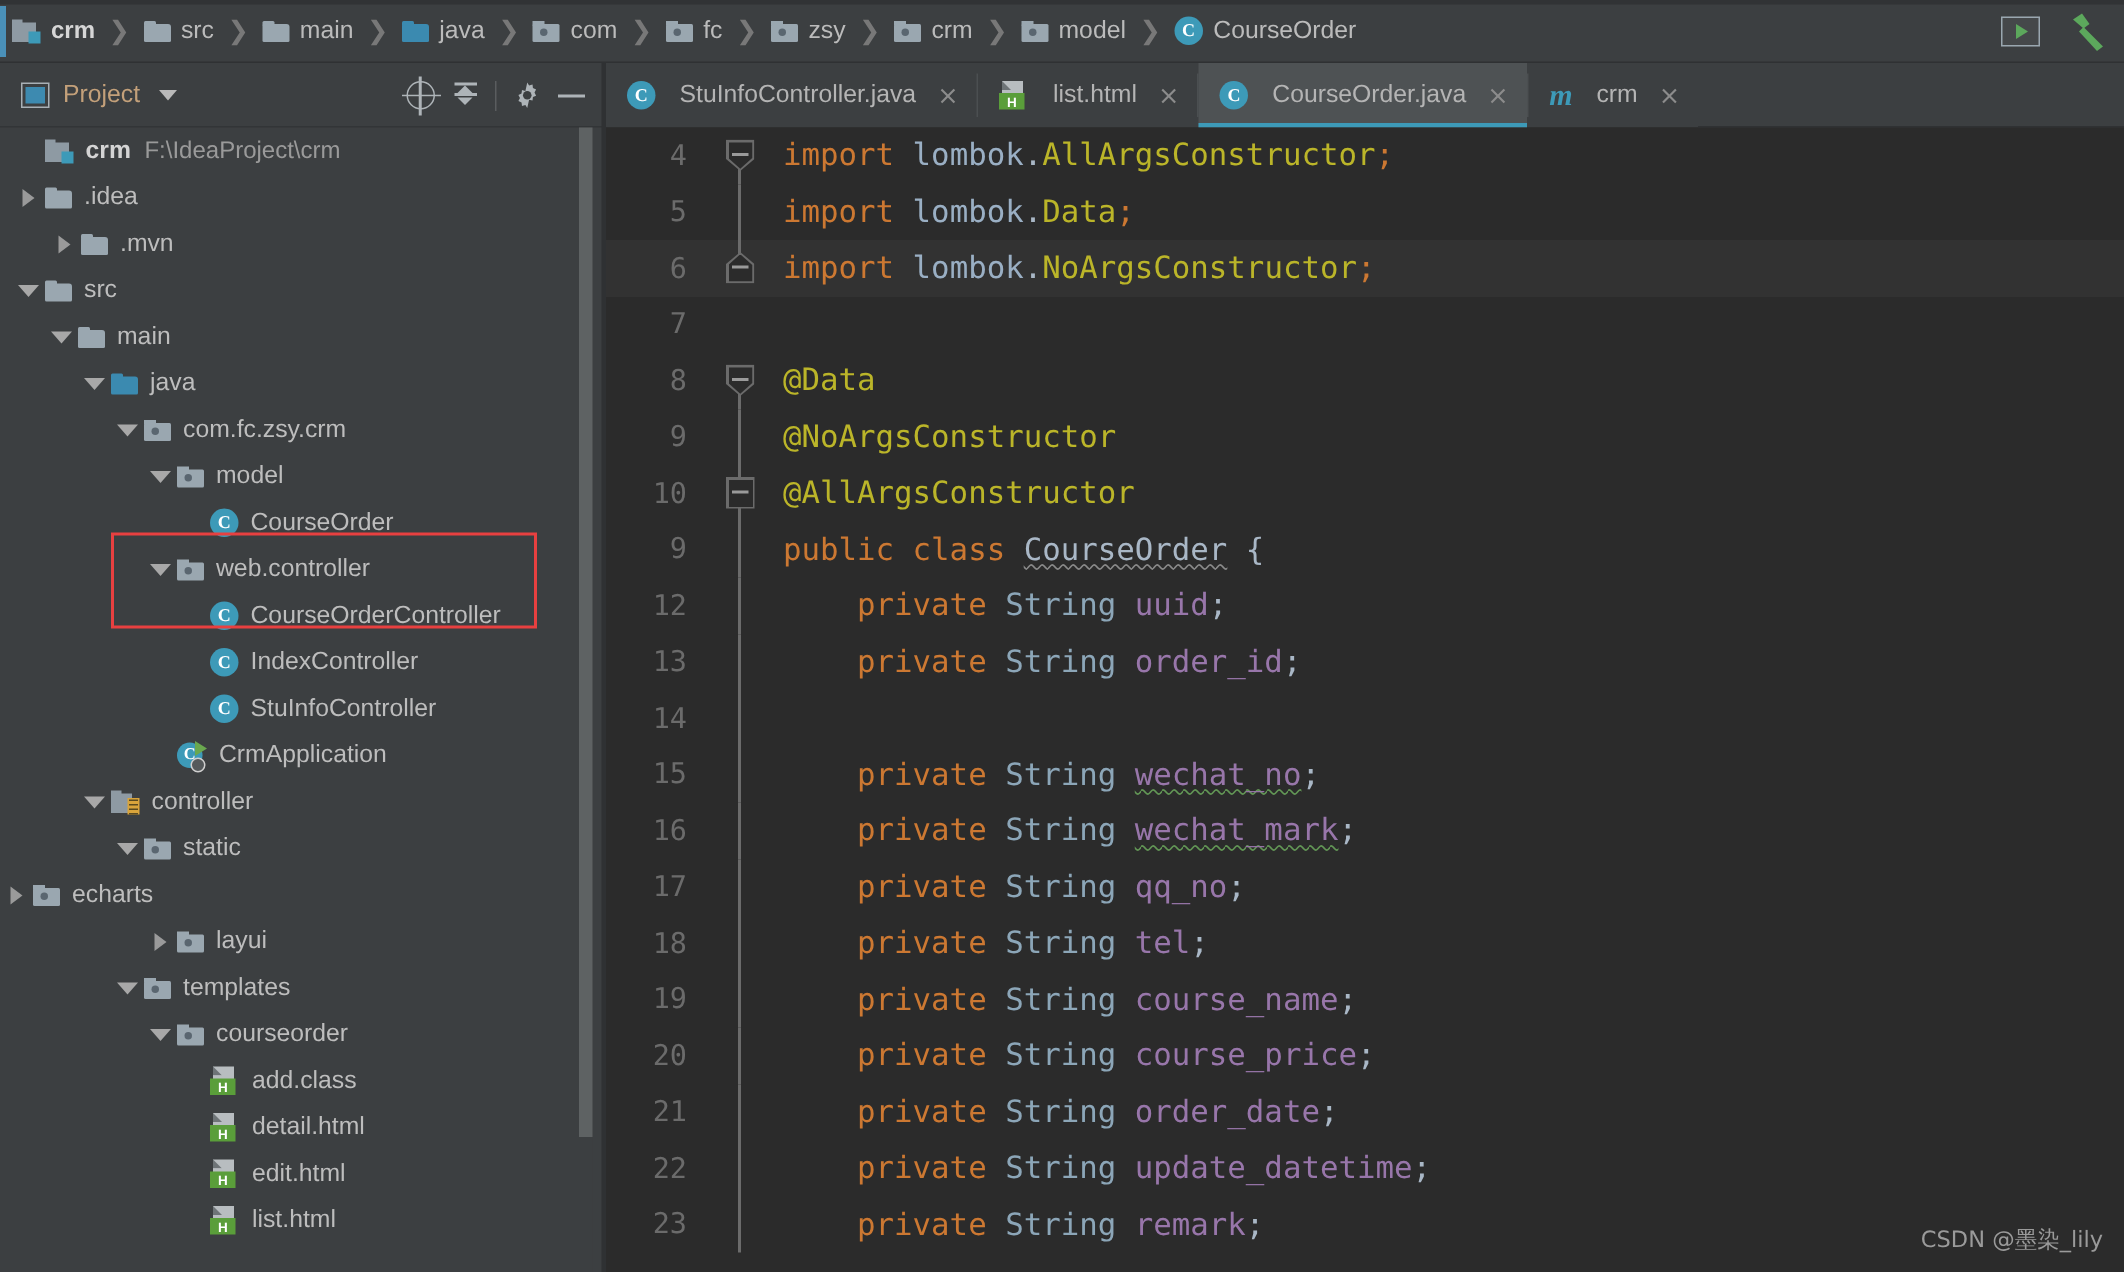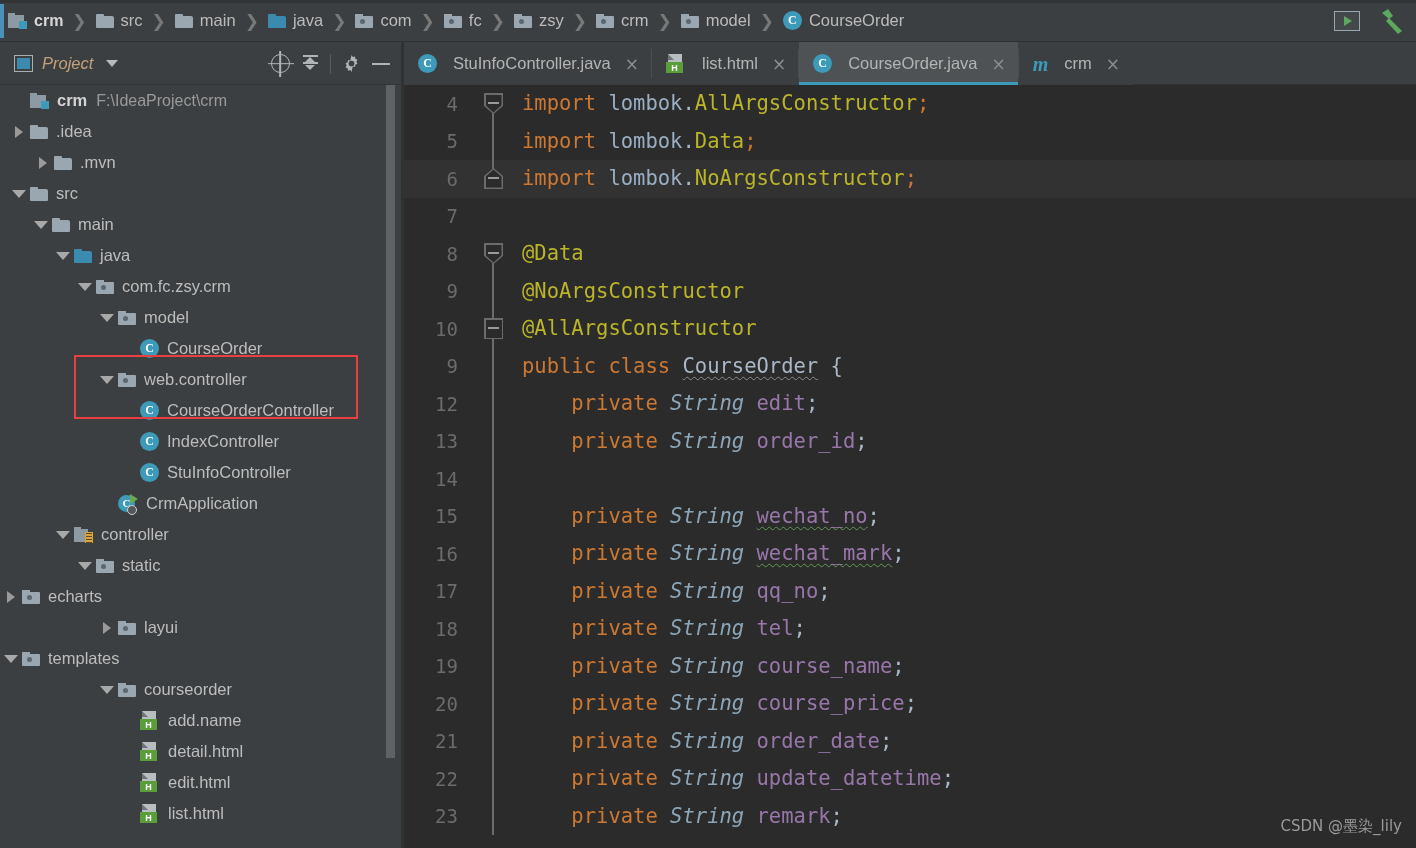--- a/index.html
+++ b/index.html
@@ -75,21 +75,20 @@
   .hammer { width:30px; height:28px; position:relative; }
 
   
   .project-panel {
     position:absolute; left:0; top:42px; width:404px; height:806px;
     background:#3c3f41;
   }
   .panel-header {
     height:43px; display:flex; align-items:center; position:relative;
     border-bottom:1px solid #323537;
-    font-style:italic;
   }
   .panel-title-group { display:flex; align-items:center; gap:9px; padding-left:14px; }
   .ico-project-win {
     width:19px; height:17px; border:1.5px solid #a8b0b6; background:#3c3f41;
     position:relative;
   }
   .ico-project-win::after {
     content:''; position:absolute; left:2px; top:2px; right:2px; bottom:2px;
     background:#3d8ab0;
   }
@@ -232,21 +231,21 @@
   }
   .fold .dash {
     position:absolute; left:4px; top:9px; width:11px; height:2px; background:#9a9a9a; z-index:3;
   }
   .code-text { flex:1; white-space:pre; padding-left:8px; line-height:37.5px; }
   .kw  { color:#cc7832; }
   .ns  { color:#9aafc4; }
   .anno{ color:#bbb529; }
   .fld { color:#9876aa; }
   .cls { color:#a9b7c6; }
-  .typ { color:#8ca6b8;font-style:italic; }
+  .typ { color:#8ca6b8; }
   .pl  { color:#a9b7c6; }
   .squig {
     text-decoration: underline;
     text-decoration-style: wavy;
     text-decoration-color:#629755;
     text-decoration-thickness:1px;
     text-underline-offset:3px;
   }
   .squig-gray {
     text-decoration: underline;
@@ -566,21 +565,21 @@
           <span class="tw">
             <span class="arr-r"></span>
           </span>
           <span class="tr-icon">
             <span class="ico-pkg">
               <span class="tab"></span>
             </span>
           </span>
           <span class="tr-label">layui</span>
         </div>
-        <div class="tree-row" style=" align-items: center;">
+        <div class="tree-row" style="padding-left: 74px; align-items: center;">
           <span class="tw">
             <span class="arr-d"></span>
           </span>
           <span class="tr-icon">
             <span class="ico-pkg">
               <span class="tab"></span>
             </span>
           </span>
           <span class="tr-label">templates</span>
         </div>
@@ -597,21 +596,21 @@
         </div>
         <div class="tree-row" style="padding-left: 118px;">
           <span class="tw"></span>
           <span class="tr-icon">
             <span class="ico-html">
               <span class="page"></span>
               <span class="fold"></span>
               <span class="h">H</span>
             </span>
           </span>
-          <span class="tr-label">add.name</span>
+          <span class="tr-label">add.class</span>
         </div>
         <div class="tree-row" style="padding-left: 118px;">
           <span class="tw"></span>
           <span class="tr-icon">
             <span class="ico-html">
               <span class="page"></span>
               <span class="fold"></span>
               <span class="h">H</span>
             </span>
           </span>
@@ -751,21 +750,21 @@
           <span class="gutter">
             <span class="gline"></span>
           </span>
           <span class="code-text"><span class="kw">public class </span><span class="cls squig-gray">CourseOrder</span><span class="pl"> {</span></span>
         </div>
         <div class="code-row">
           <span class="ln">12</span>
           <span class="gutter">
             <span class="gline"></span>
           </span>
-          <span class="code-text"><span class="kw">    private </span><span class="typ">String </span><span class="fld">edit</span><span class="pl">;</span></span>
+          <span class="code-text"><span class="kw">    private </span><span class="typ">String </span><span class="fld">uuid</span><span class="pl">;</span></span>
         </div>
         <div class="code-row">
           <span class="ln">13</span>
           <span class="gutter">
             <span class="gline"></span>
           </span>
           <span class="code-text"><span class="kw">    private </span><span class="typ">String </span><span class="fld">order_id</span><span class="pl">;</span></span>
         </div>
         <div class="code-row">
           <span class="ln">14</span>

